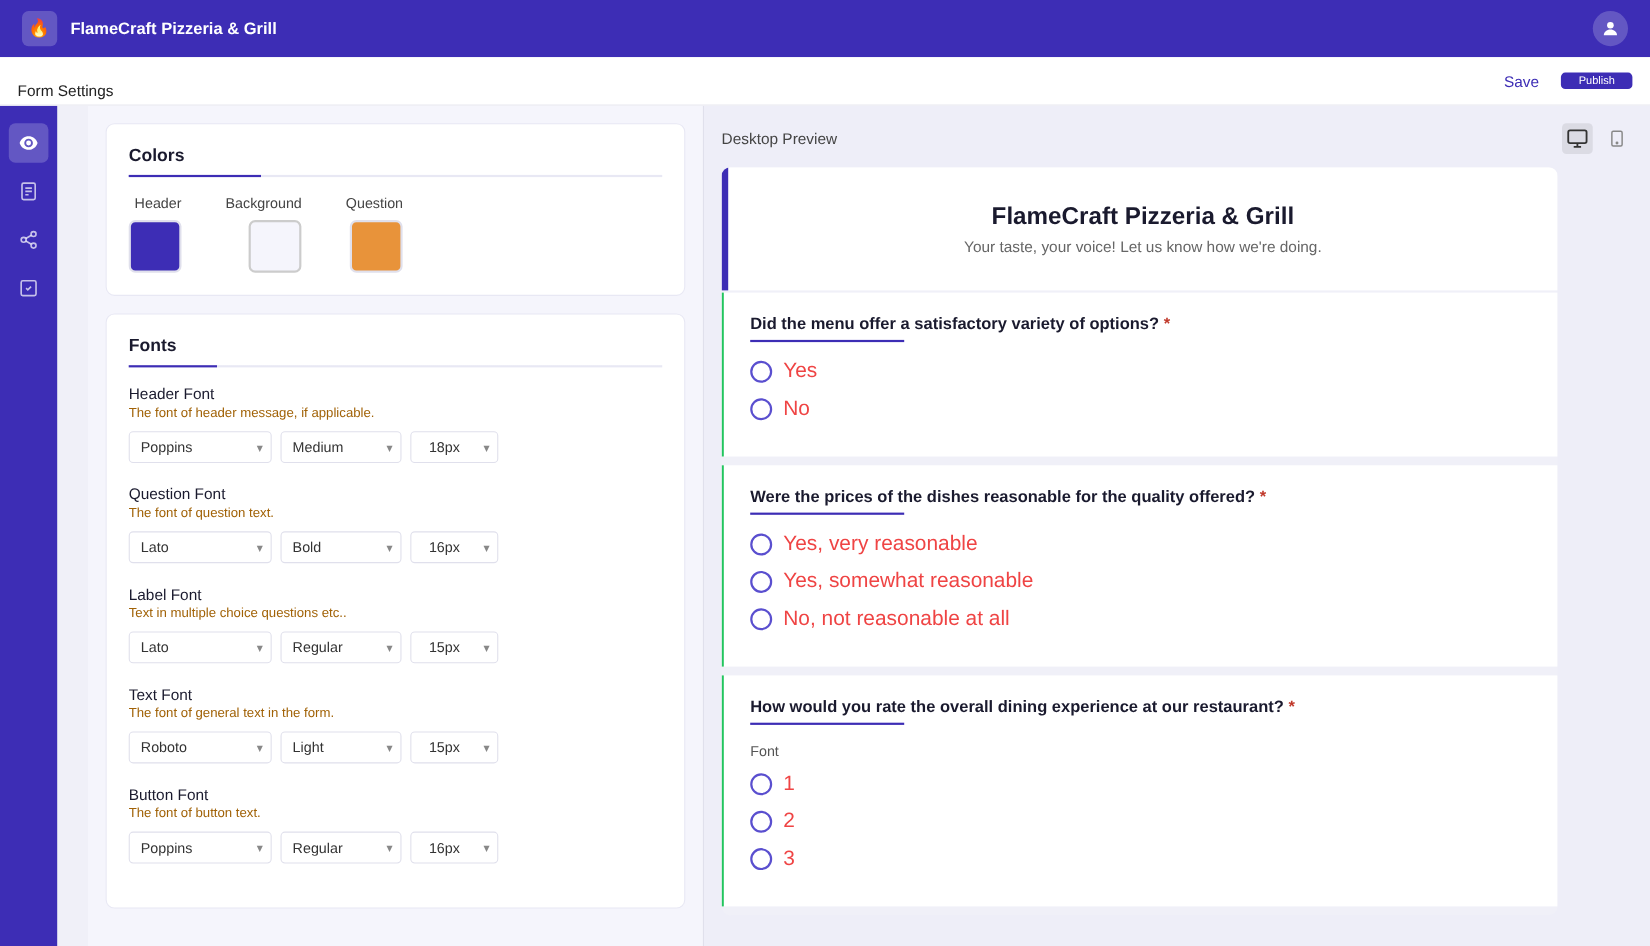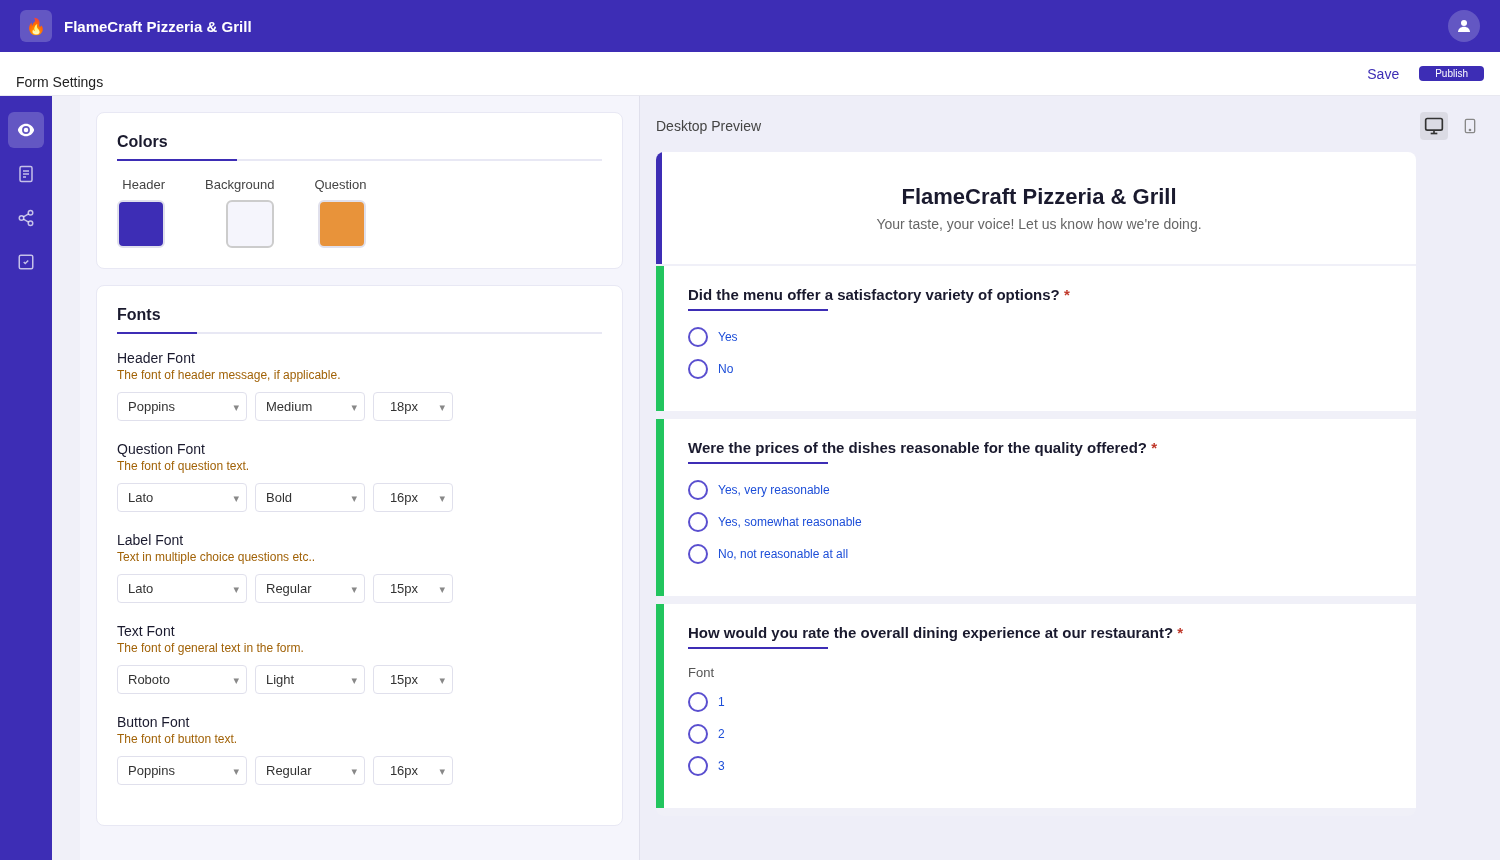--- a/index.html
+++ b/index.html
@@ -268,21 +268,21 @@
     }
     .survey-subtitle {
       font-size: 14px;
       color: #666;
     }
 
     .question-card {
       background: white;
       margin-bottom: 8px;
       padding: 20px 24px;
-      border-left: 8px solid #22c55e;
+      border-left: 2px solid #22c55e;
     }
     .question-text {
       font-size: 15px;
       font-weight: 700;
       color: #1a1a2e;
       margin-bottom: 6px;
     }
     .question-required {
       color: #c0392b;
     }
@@ -299,22 +299,22 @@
       margin-bottom: 12px;
     }
     .radio-circle {
       width: 20px; height: 20px;
       border-radius: 50%;
       border: 2px solid #5a4fcf;
       background: white;
       flex-shrink: 0;
     }
     .option-label {
-      font-size: 12px;
-      color: #1d4ed8;
+      font-size: 19px;
+      color: #ef4444;
     }
     .rating-label {
       font-size: 13px;
       color: #555;
       margin-bottom: 12px;
     }
   </style>
 </head>
 <body>
 

